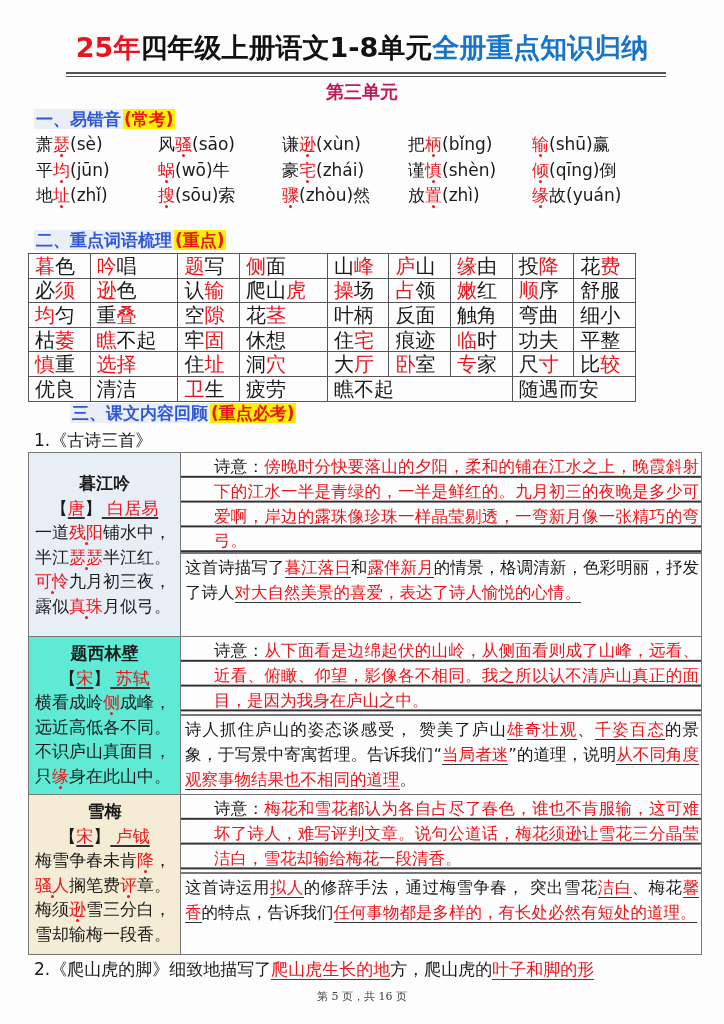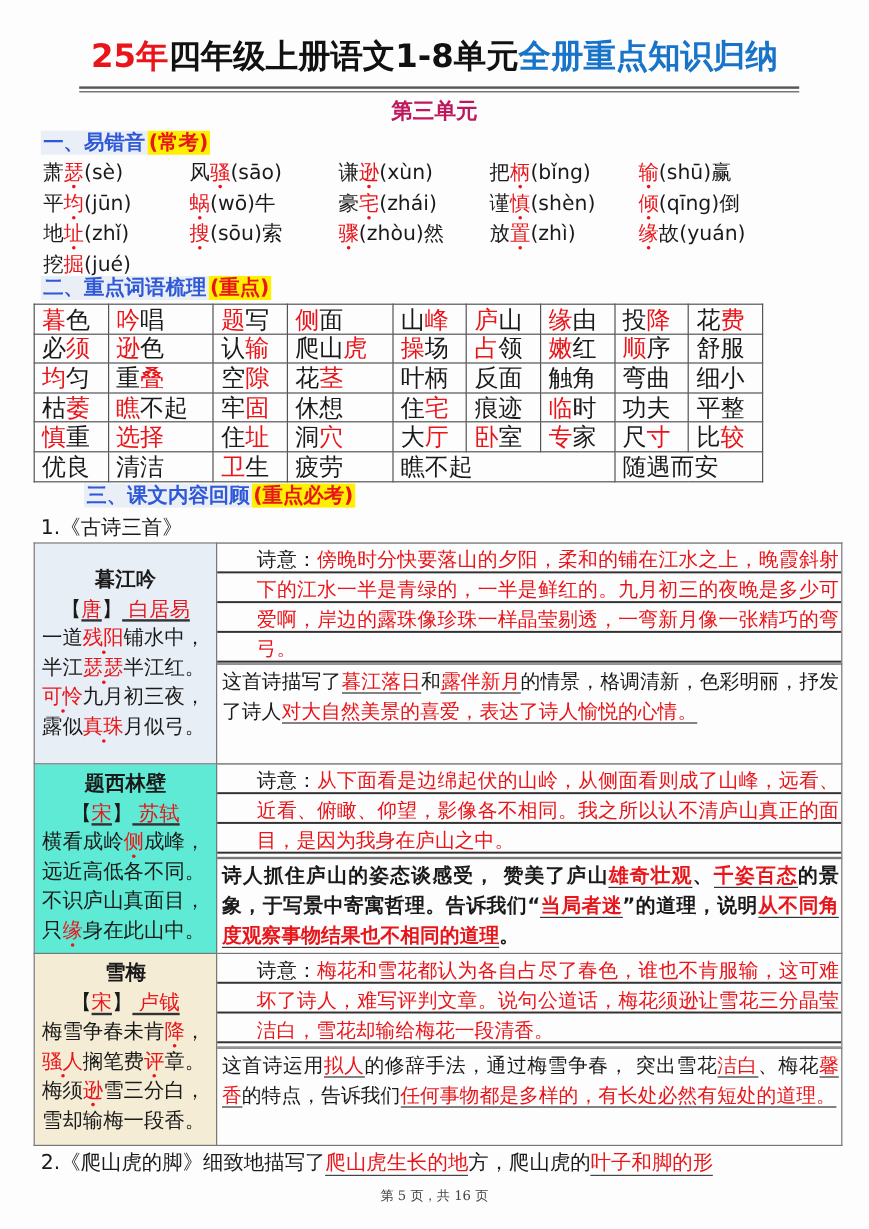--- a/index.html
+++ b/index.html
@@ -103,23 +103,20 @@
       <div class="py-cell"><span>谨</span><span class="r dot">慎</span><span>(shèn)</span></div>
       <div class="py-cell"><span class="r dot">倾</span><span>(qīng)倒</span></div>
     </div>
     <div class="py-row">
       <div class="py-cell"><span>地</span><span class="r dot">址</span><span>(zhǐ)</span></div>
       <div class="py-cell"><span class="r dot">搜</span><span>(sōu)索</span></div>
       <div class="py-cell"><span class="r dot">骤</span><span>(zhòu)然</span></div>
       <div class="py-cell"><span>放</span><span class="r dot">置</span><span>(zhì)</span></div>
       <div class="py-cell"><span class="r dot">缘</span><span>故(yuán)</span></div>
     </div>
-    <div class="py-row">
-      <div class="py-cell"><span>挖</span><span class="r dot">掘</span><span>(jué)</span></div>
-    </div>
   </div>
 
 <div class="sec-h" style="top:229px;">
   <span class="lab">二、重点词语梳理</span><span class="tag">(重点)</span>
 </div>
 
 <table class="words" id="words-table">
     <tbody>
       <tr>
         <td><span class="r">暮</span><span>色</span></td>
@@ -224,21 +221,21 @@
             <div><span>不识庐山真面目，</span></div>
             <div><span>只</span><span class="r dot">缘</span><span>身在此山中。</span></div>
           </div>
         </td>
         <td class="poem-right">
           <div class="para meaning lined" style="height: 78px;"><span>诗意：</span><span class="r">从下面看是边绵起伏的山岭，从侧面看则成了山峰，远看、近看、俯瞰、仰望，影像各不相同。我之所以认不清庐山真正的面目，是因为我身在庐山之中。</span></div>
         </td>
       </tr>
       <tr>
         <td class="poem-right">
-          <div class="para" style="height: 78px; font-weight: bold;"><span>诗人抓住庐山的姿态谈感受， 赞美了庐山</span><span class="r ul">雄奇壮观</span><span>、</span><span class="r ul">千姿百态</span><span>的景象，于写景中寄寓哲理。告诉我们“</span><span class="r ul">当局者迷</span><span>”的道理，说明</span><span class="r ul">从不同角度观察事物结果也不相同的道理</span><span>。</span></div>
+          <div class="para" style="height: 78px;"><span>诗人抓住庐山的姿态谈感受， 赞美了庐山</span><span class="r ul">雄奇壮观</span><span>、</span><span class="r ul">千姿百态</span><span>的景象，于写景中寄寓哲理。告诉我们“</span><span class="r ul">当局者迷</span><span>”的道理，说明</span><span class="r ul">从不同角度观察事物结果也不相同的道理</span><span>。</span></div>
         </td>
       </tr>
       <tr>
         <td class="poem-left bg3" rowspan="2" style="padding-top: 4px;">
           <div class="pt">雪梅</div>
           <div><span>【</span><span class="r u">宋</span><span>】</span><span class="r u"> 卢钺</span></div>
           <div class="lines">
             <div><span>梅雪争春未肯</span><span class="r dot">降</span><span>，</span></div>
             <div><span class="r dot">骚人</span><span>搁笔费</span><span class="r dot">评</span><span>章。</span></div>
             <div><span>梅须</span><span class="r dot">逊</span><span>雪三分白，</span></div>

